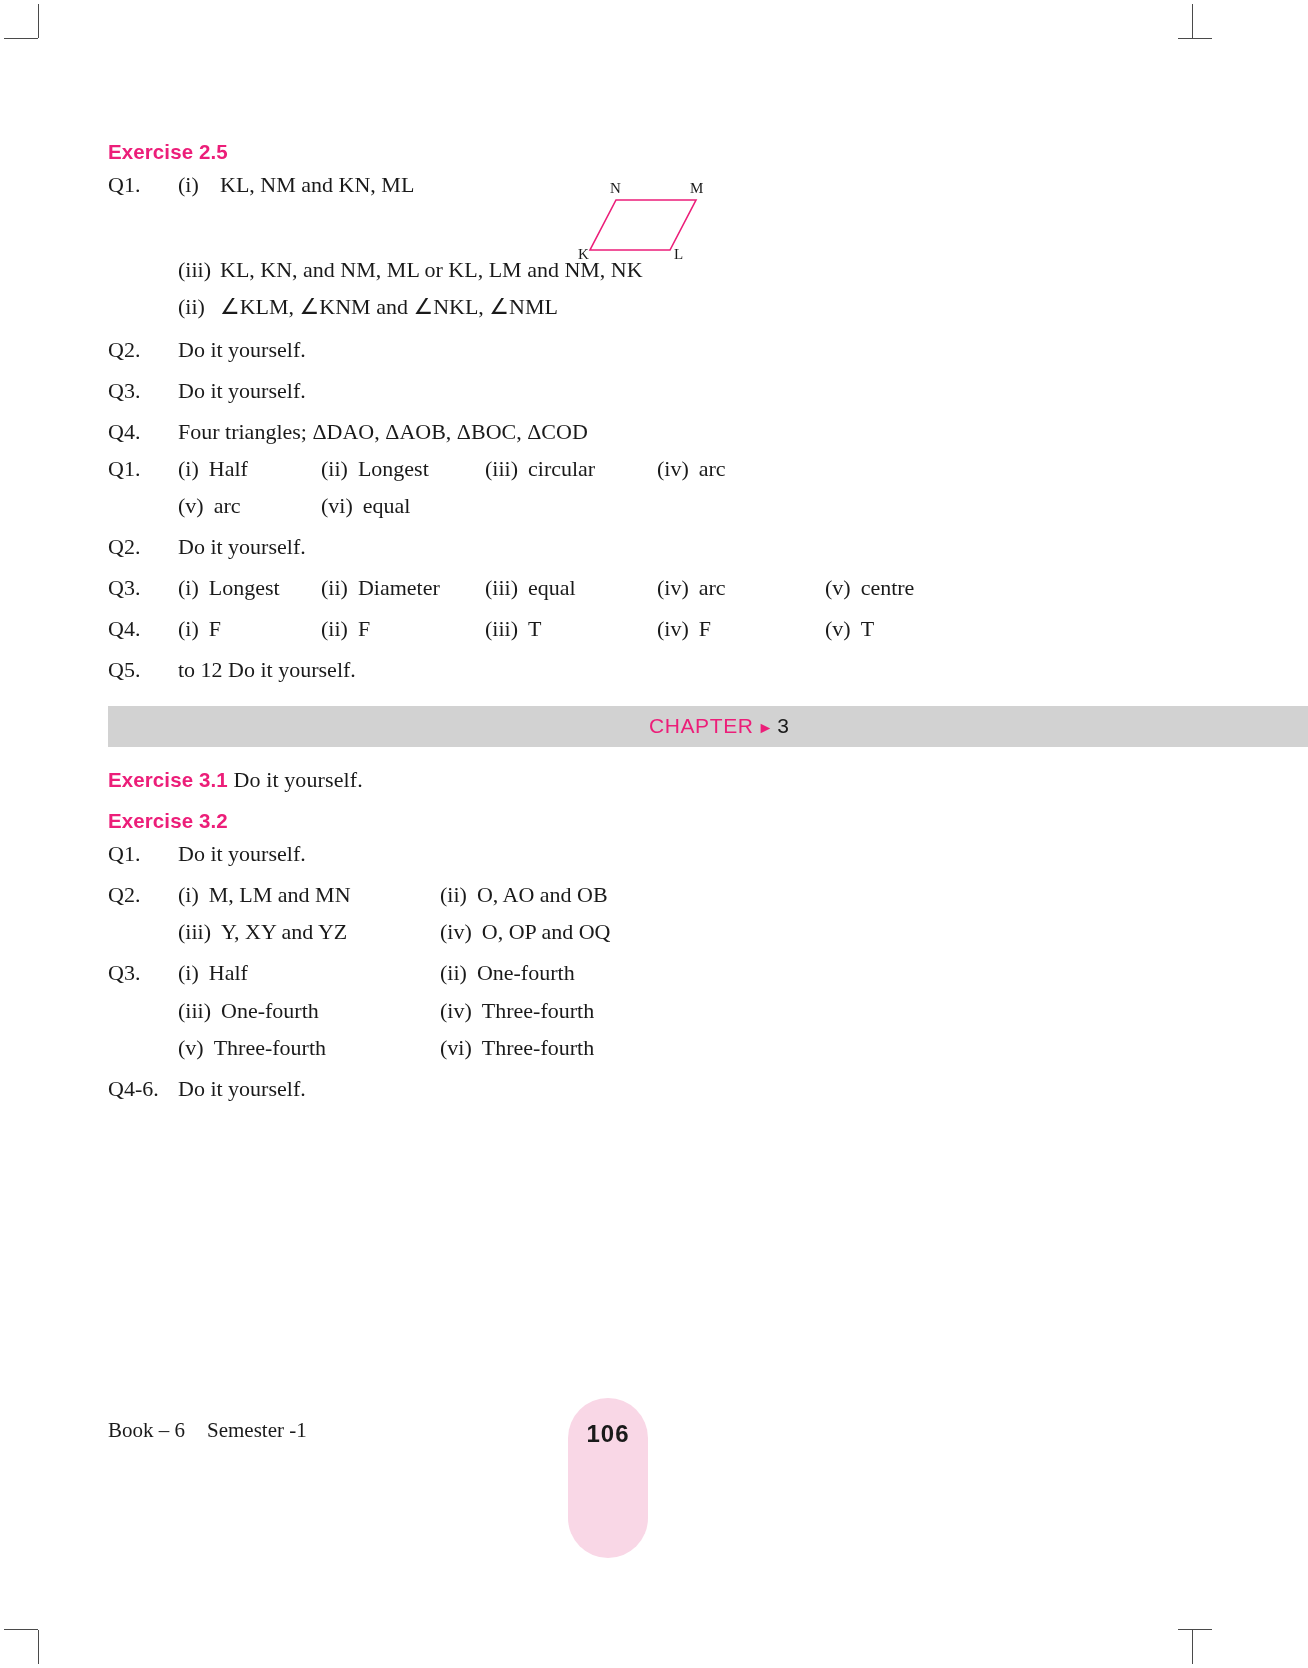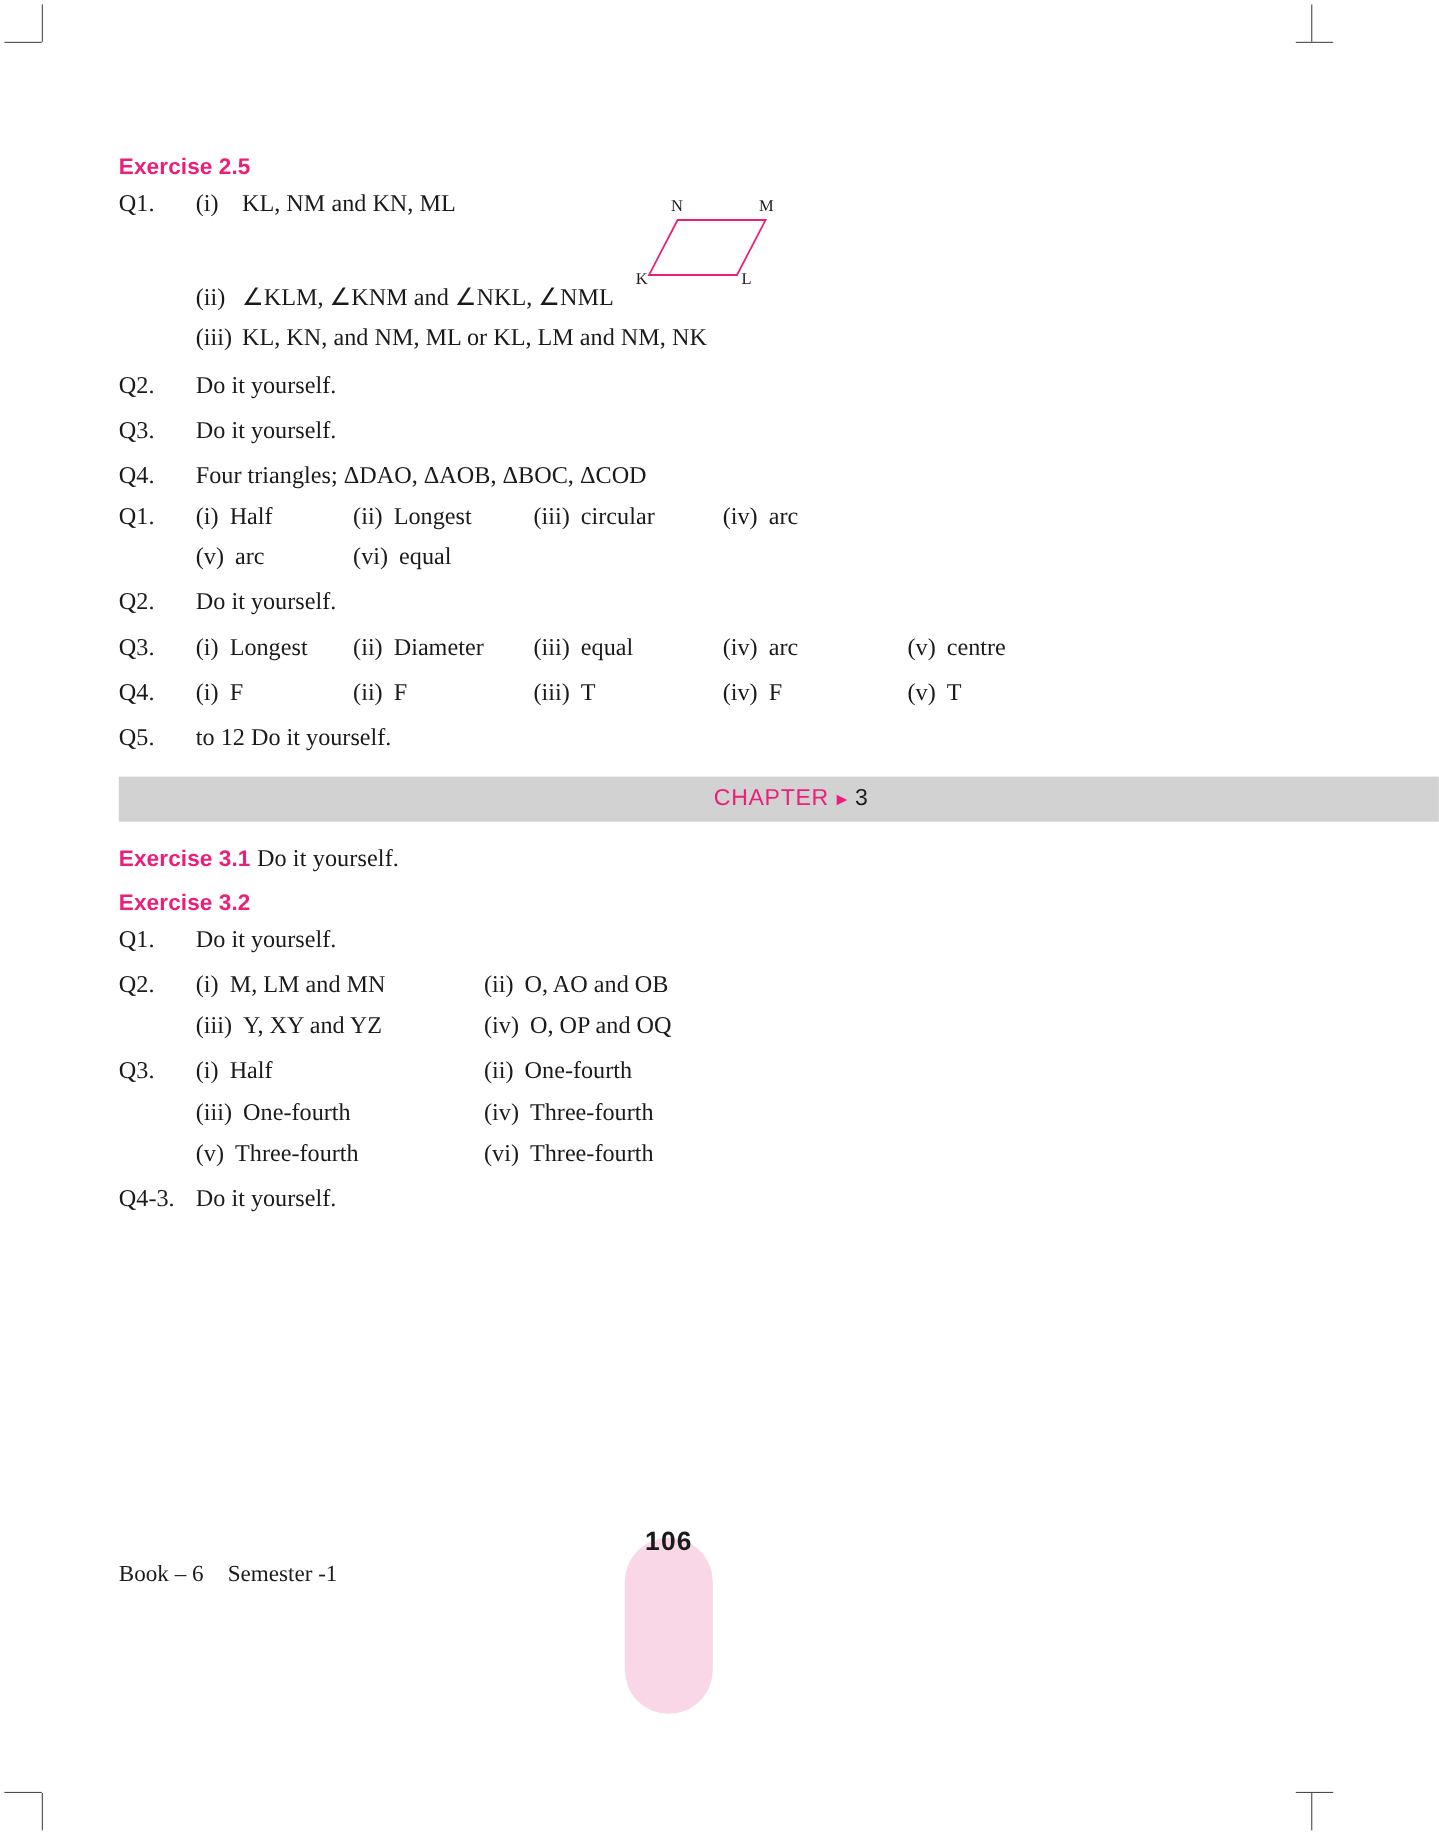--- a/index.html
+++ b/index.html
@@ -141,21 +141,21 @@
     left: 568px;
     top: 1398px;
     width: 80px;
     height: 160px;
     background: #f9d7e6;
     border-radius: 40px 40px 40px 40px;
   }
   .page-num {
     position: absolute;
     left: 568px;
-    top: 1388px;
+    top: 1420px;
     width: 80px;
     text-align: center;
     font-family: "Liberation Sans", sans-serif;
     font-weight: bold;
     font-size: 24px;
     color: #1a1a1a;
     letter-spacing: 1px;
   }
 </style>
 </head>
@@ -190,24 +190,24 @@
       <div class="row">
         <div class="qlabel">Q1.</div>
         <div class="qbody">
           <span class="rn" style="width:42px;">(i)</span><span>KL, NM and KN, ML</span>
         </div>
       </div>
 
       <div style="height:48px;"></div>
 
       <div class="sub-indent">
+        <span class="rn" style="width:42px;">(iii)</span><span>KL, KN, and NM, ML or KL, LM and NM, NK</span>
+      </div>
+      <div class="sub-indent">
         <span class="rn" style="width:42px;">(ii)</span><span>∠KLM, ∠KNM and ∠NKL, ∠NML</span>
-      </div>
-      <div class="sub-indent">
-        <span class="rn" style="width:42px;">(iii)</span><span>KL, KN, and NM, ML or KL, LM and NM, NK</span>
       </div>
     </div>
 
     <div class="row" style="margin-top:14px;">
       <div class="qlabel">Q2.</div>
       <div class="qbody">Do it yourself.</div>
     </div>
     <div class="row" style="margin-top:12px;">
       <div class="qlabel">Q3.</div>
       <div class="qbody">Do it yourself.</div>
@@ -394,21 +394,21 @@
             <span class="val">Three-fourth</span>
           </div>
         <div class="cell">
             <span class="rn">(vi)</span>
             <span class="val">Three-fourth</span>
           </div>
       </div>
     </div>
 
     <div class="row" style="margin-top:12px;">
-      <div class="qlabel">Q4-3.</div>
+      <div class="qlabel">Q4-6.</div>
       <div class="qbody">Do it yourself.</div>
     </div>
 
   </div>
 
   <div class="footer-left">
     <span>Book – 6</span><span class="sep"></span><span>Semester -1</span>
   </div>
   <div class="page-tab"></div>
   <div class="page-num">106</div>

